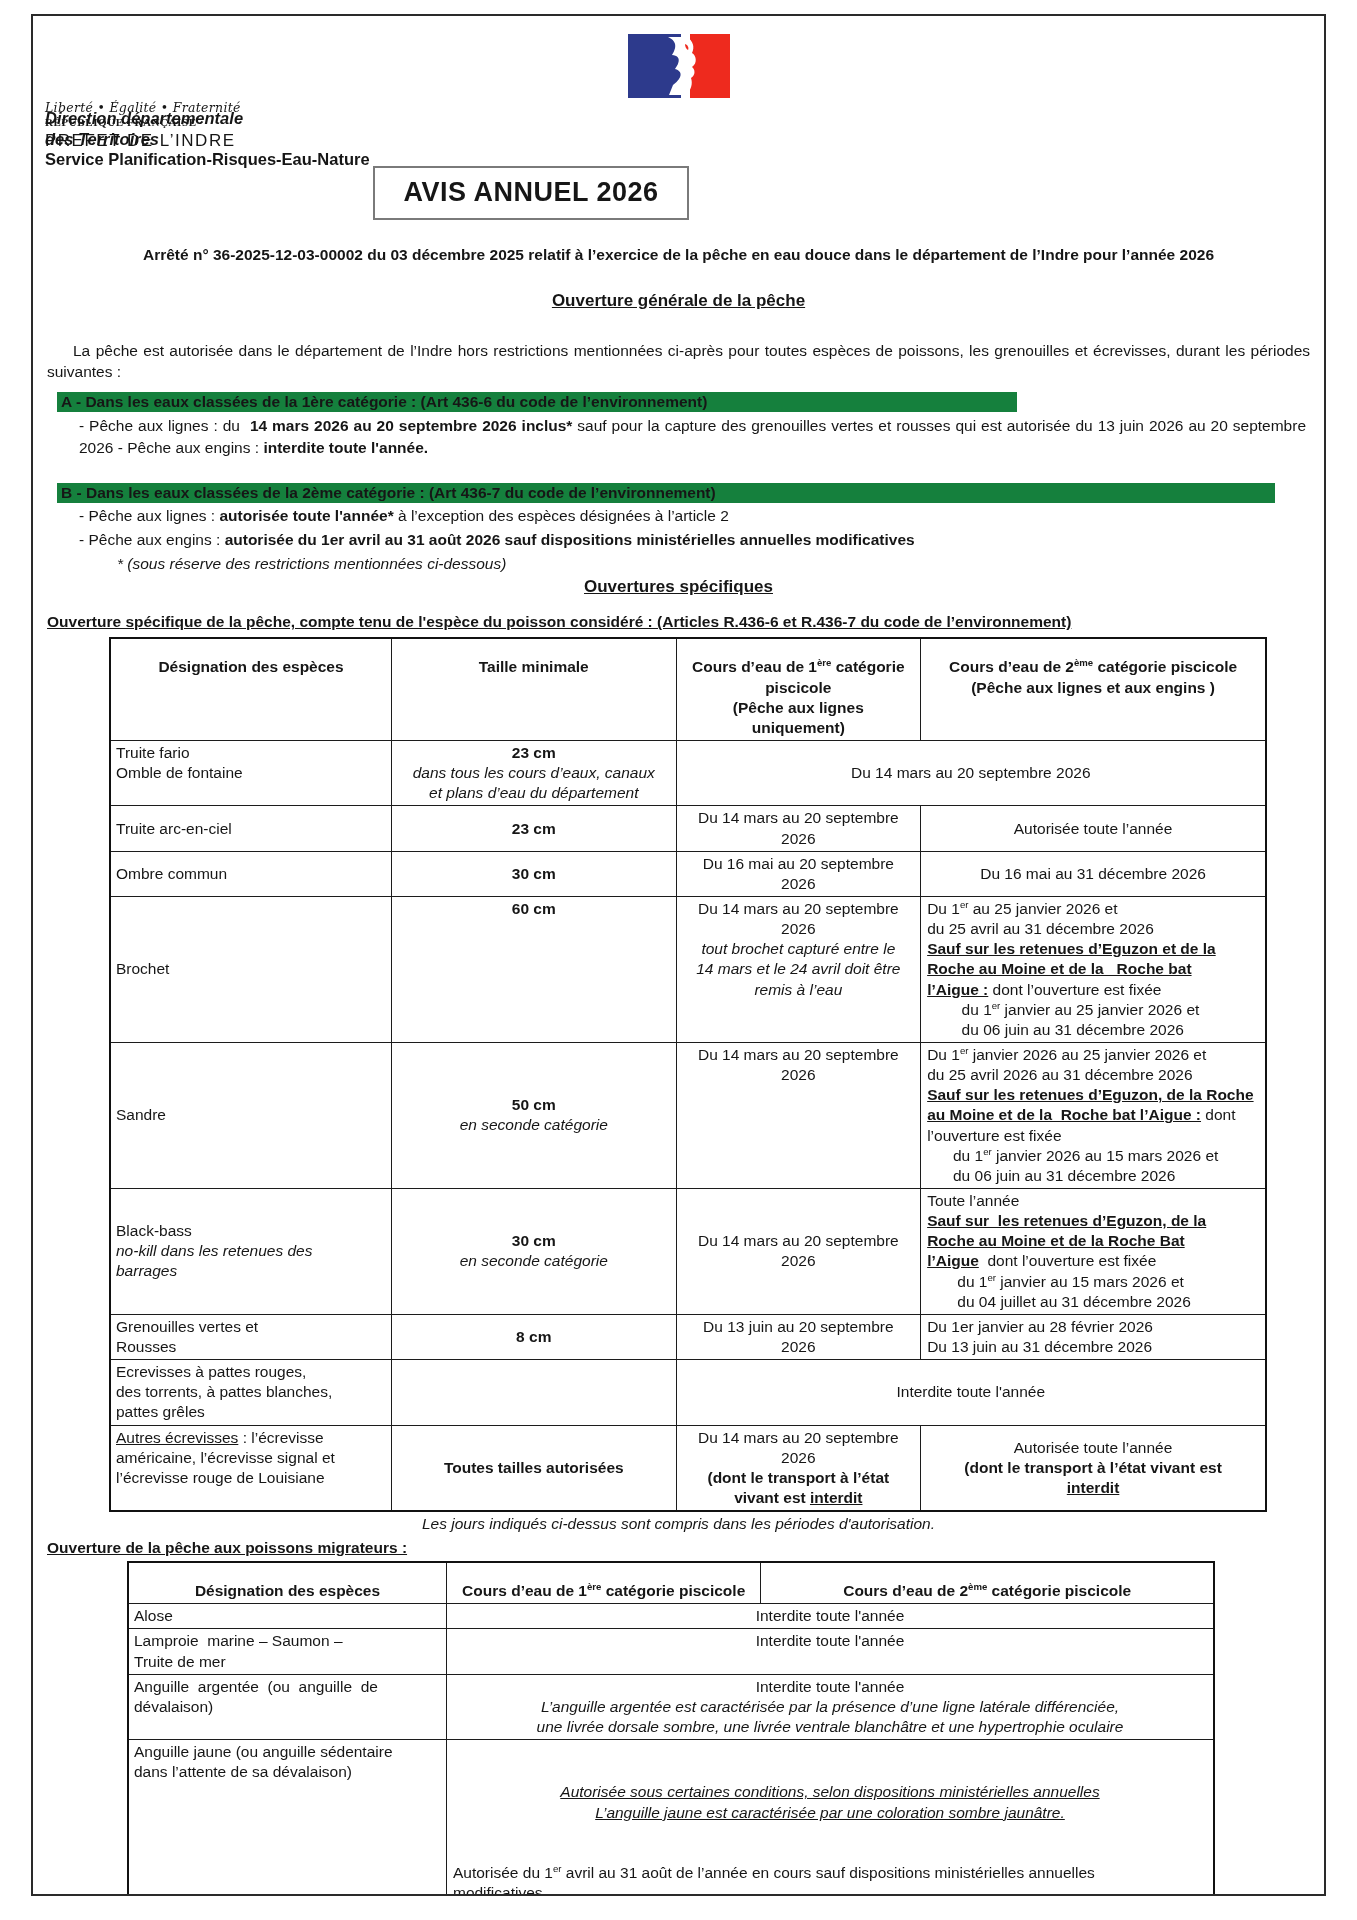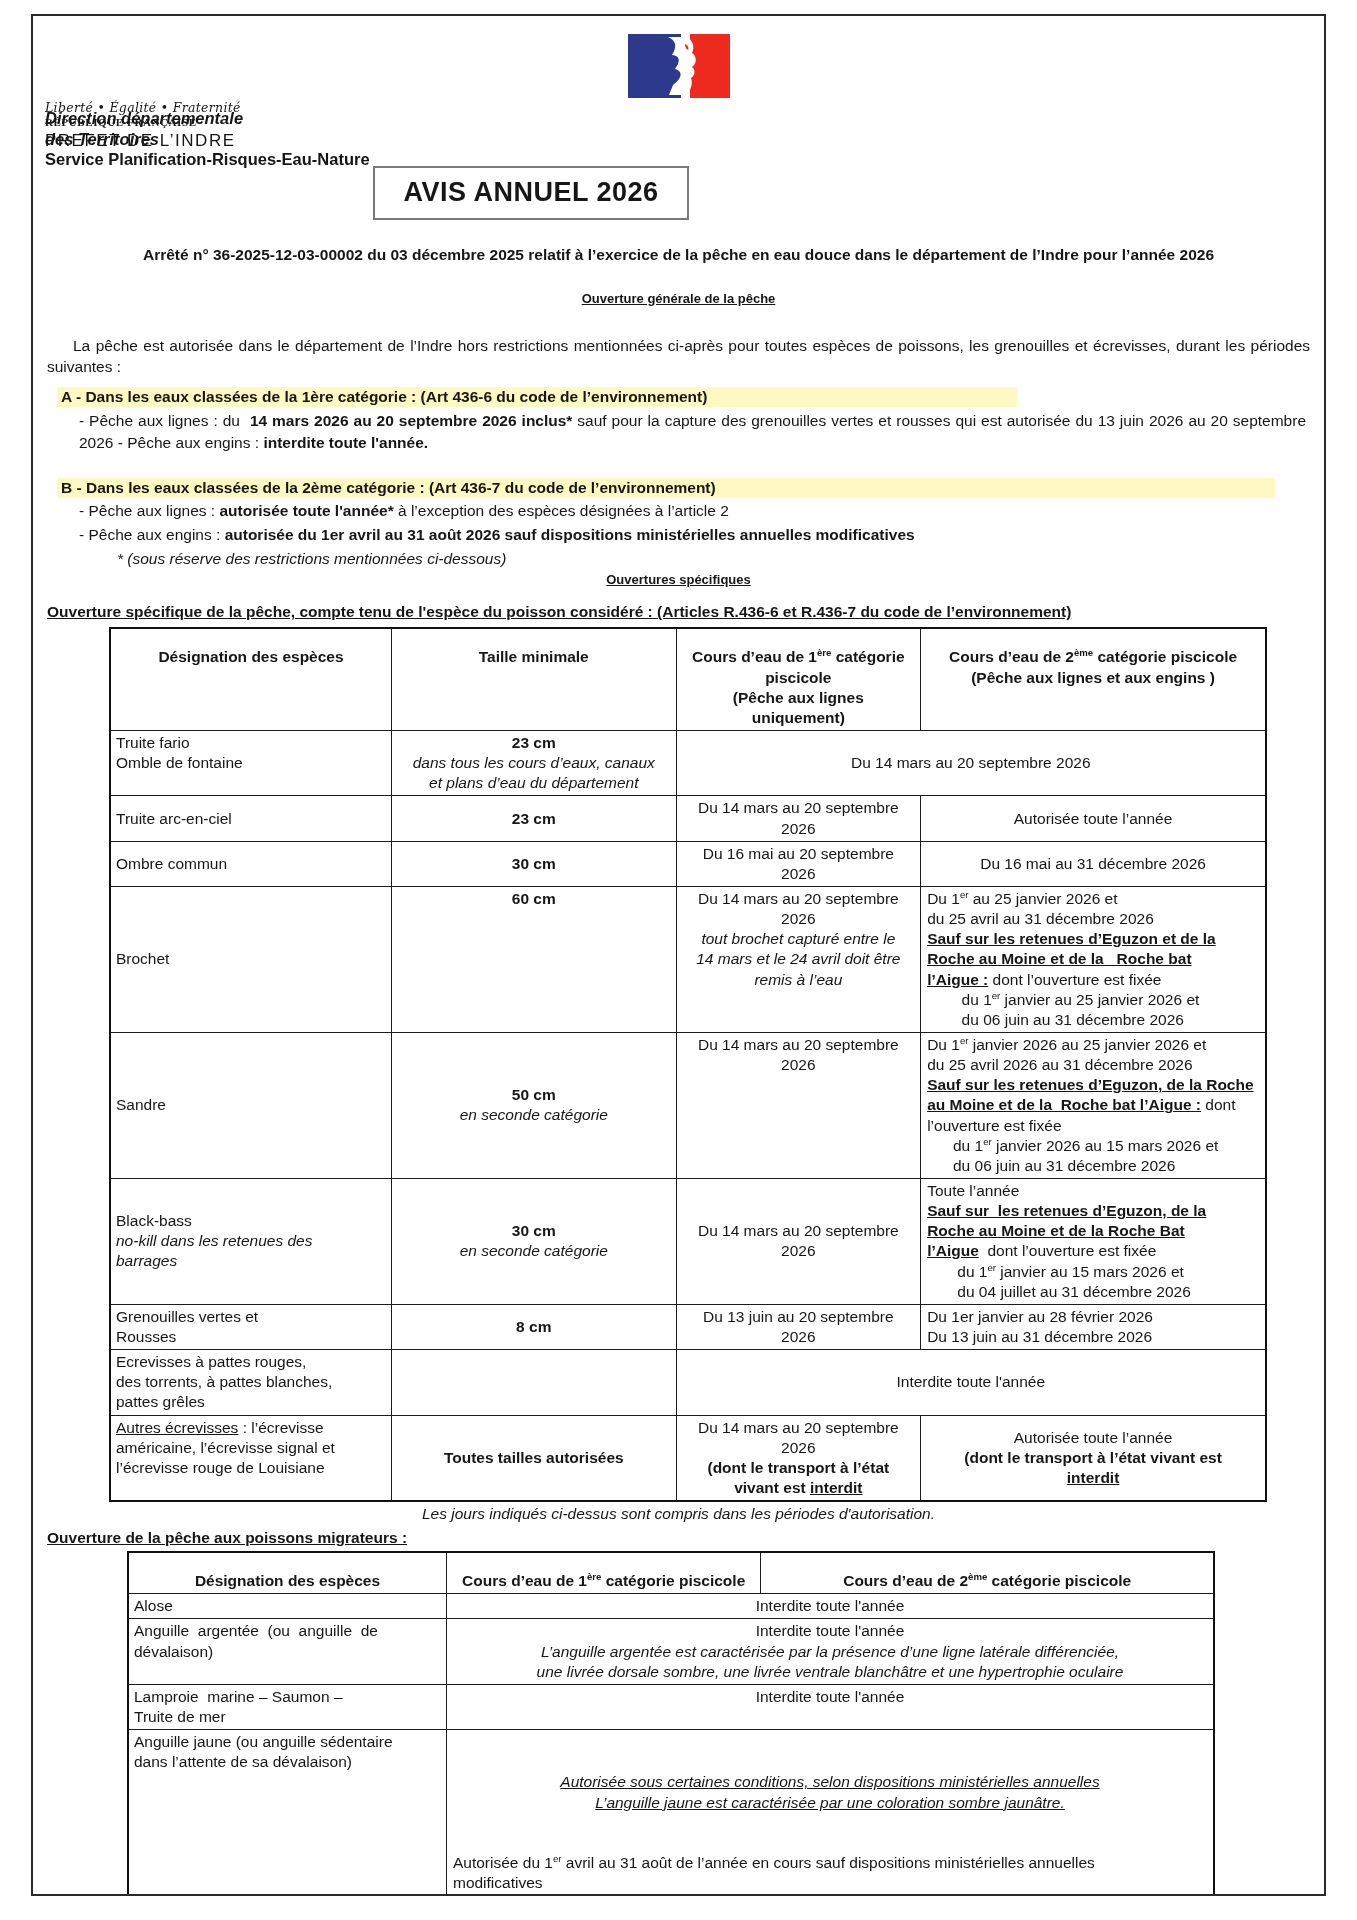--- a/index.html
+++ b/index.html
@@ -20,24 +20,24 @@
   .dept{position:absolute;left:12px;top:92px;font-weight:700;font-size:16.5px;line-height:1.25;}
   .dept .it{font-style:italic;}
   .logo-block{text-align:left;padding-top:10px;line-height:1.25;}
   .logo-block svg{display:block;margin:0 auto 2px auto;}
   .motto{font-family:"DejaVu Serif",serif;font-style:italic;font-size:12.5px;letter-spacing:0.3px;}
   .republique{font-family:"Liberation Serif",serif;font-weight:700;font-size:11px;letter-spacing:0.6px;}
   .prefet{font-size:17px;letter-spacing:1.5px;margin-top:1px;}
   .title-box{width:312px;margin:14px 0 0 328px;border:2px solid #7a7a7a;text-align:center;font-size:27px;font-weight:700;padding:9px 0 10px 0;letter-spacing:0.5px;}
 
   .arrete{font-weight:700;text-align:center;margin:26px 30px 0 30px;}
-  .h-underline{font-weight:700;text-decoration:underline;text-align:center;margin:27px 0 0 0;font-size:13px;}
+  .h-underline{font-weight:700;text-decoration:underline;text-align:center;margin:27px 0 0 0;font-size:17px;}
   .intro{margin:30px 2px 0 2px;text-indent:26px;line-height:1.35;}
 
-  .sec-head{font-weight:700;background:#fef9c3;margin:10px 0 0 12px;padding:1px 4px;}
+  .sec-head{font-weight:700;background:#15803d;margin:10px 0 0 12px;padding:1px 4px;}
   .sec-head.wA{width:952px;}
   .sec-head.wB{width:1210px;}
   .sec-body{margin:3px 6px 0 34px;line-height:1.42;}
   .sec-line{margin:2px 6px 0 34px;line-height:1.42;}
   .sec-note{margin:2px 6px 0 72px;line-height:1.42;}
   .gapB{margin-top:24px;}
 
   .t1-intro{margin:16px 0 0 2px;font-weight:700;text-decoration:underline;}
 
   table{border-collapse:collapse;}
@@ -230,30 +230,30 @@
         <tr>
       <th><span class="b">Désignation des espèces</span></th>
       <th><span class="b">Cours d’eau de 1</span><span class="b sup">ère</span><span class="b"> catégorie piscicole</span></th>
       <th><span class="b">Cours d’eau de 2</span><span class="b sup">ème</span><span class="b"> catégorie piscicole</span></th>
     </tr>
     <tr>
       <td class="tl"><span>Alose</span></td>
       <td class="tc" colspan="2"><span>Interdite toute l'année</span></td>
     </tr>
     <tr>
+      <td class="tl"><span>Lamproie  marine – Saumon –
+Truite de mer</span></td>
+      <td class="tc vt" colspan="2"><span>Interdite toute l'année</span></td>
+    </tr>
+    <tr>
       <td class="tl vt"><span>Anguille  argentée  (ou  anguille  de
 dévalaison)</span></td>
       <td class="tc" colspan="2"><span>Interdite toute l'année
 </span><span class="i">L’anguille argentée est caractérisée par la présence d’une ligne latérale différenciée,
 une livrée dorsale sombre, une livrée ventrale blanchâtre et une hypertrophie oculaire</span></td>
-    </tr>
-    <tr>
-      <td class="tl"><span>Lamproie  marine – Saumon –
-Truite de mer</span></td>
-      <td class="tc vt" colspan="2"><span>Interdite toute l'année</span></td>
     </tr>
     <tr>
       <td class="tl vt"><span>Anguille jaune (ou anguille sédentaire
 dans l’attente de sa dévalaison)</span></td>
       <td class="tl vt" colspan="2">
         <div class="tc pw"><span class="iu">Autorisée sous certaines conditions, selon dispositions ministérielles annuelles</span><span>
 </span><span class="iu">L’anguille jaune est caractérisée par une coloration sombre jaunâtre.</span></div>
         <div class="tl pw"><span>Autorisée du 1</span><span class="sup">er</span><span> avril au 31 août de l’année en cours sauf dispositions ministérielles annuelles
 modificatives</span></div>
       </td>

